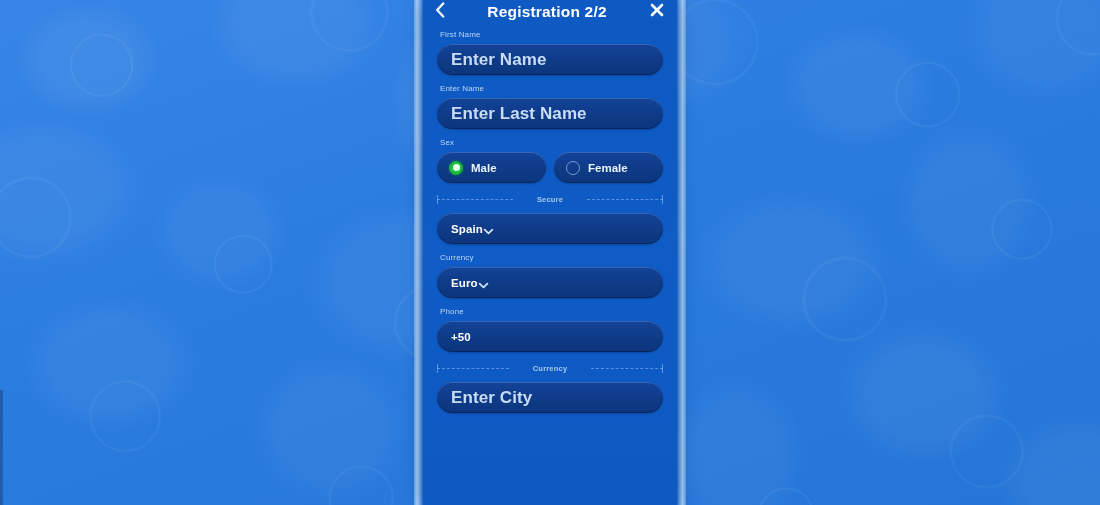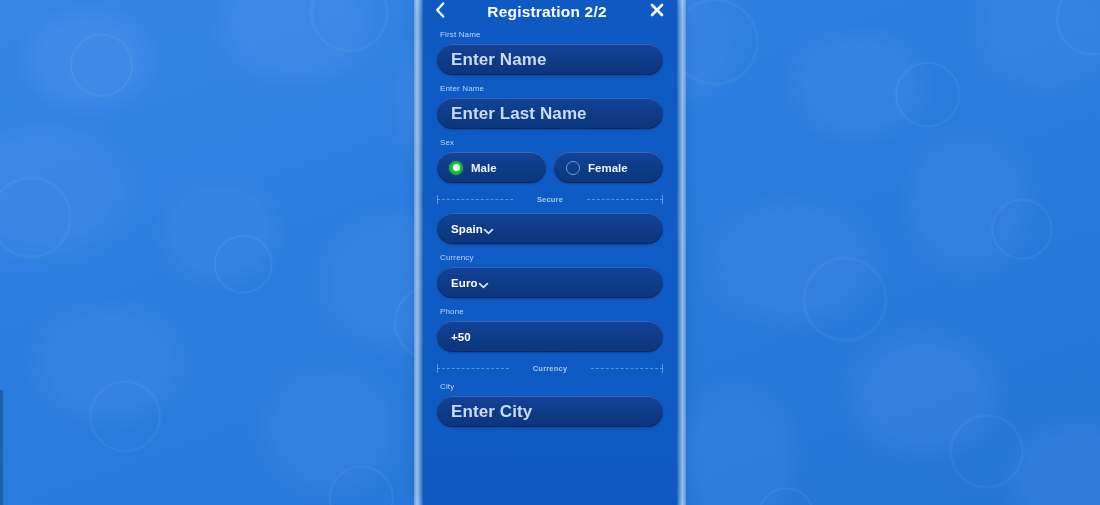--- a/index.html
+++ b/index.html
@@ -397,21 +397,20 @@
           </div>
         </div>
 
         <div class="sep">
           <div class="sep-line l"></div>
           <div class="sep-txt">Currency</div>
           <div class="sep-line r"></div>
         </div>
 
         <div class="field">
-          <div class="lbl">City</div>
           <div class="inp">
             <span class="inp-txt">Enter City</span>
           </div>
         </div>
 
       </div>
     </div>
   </div>
 </div>
 

